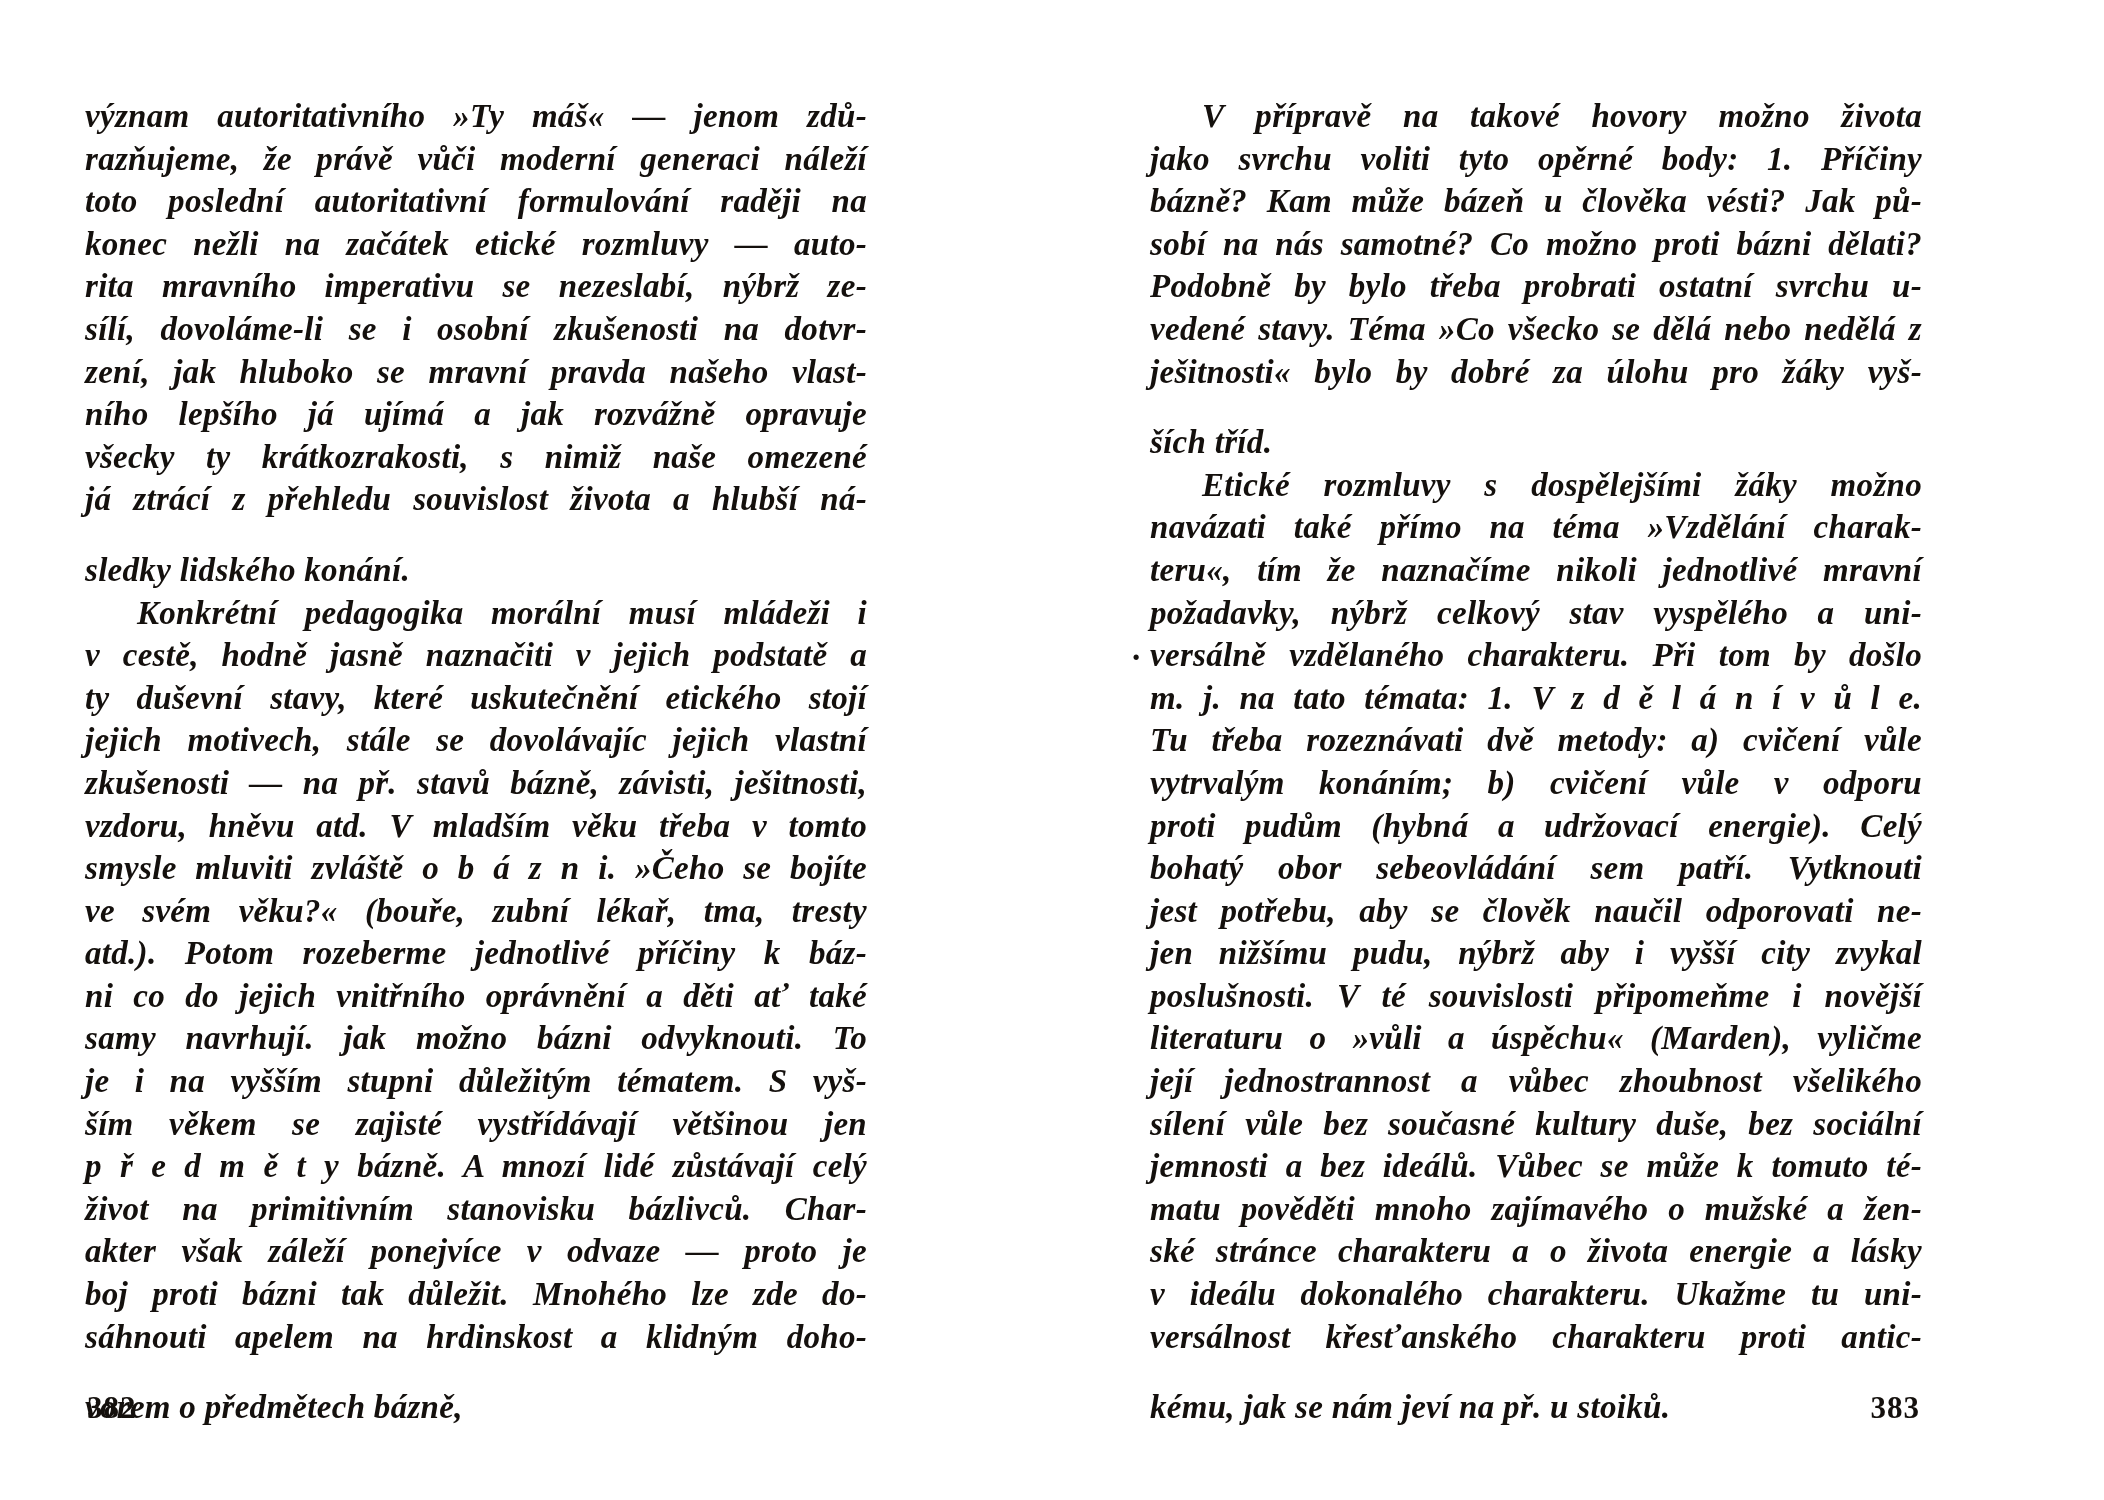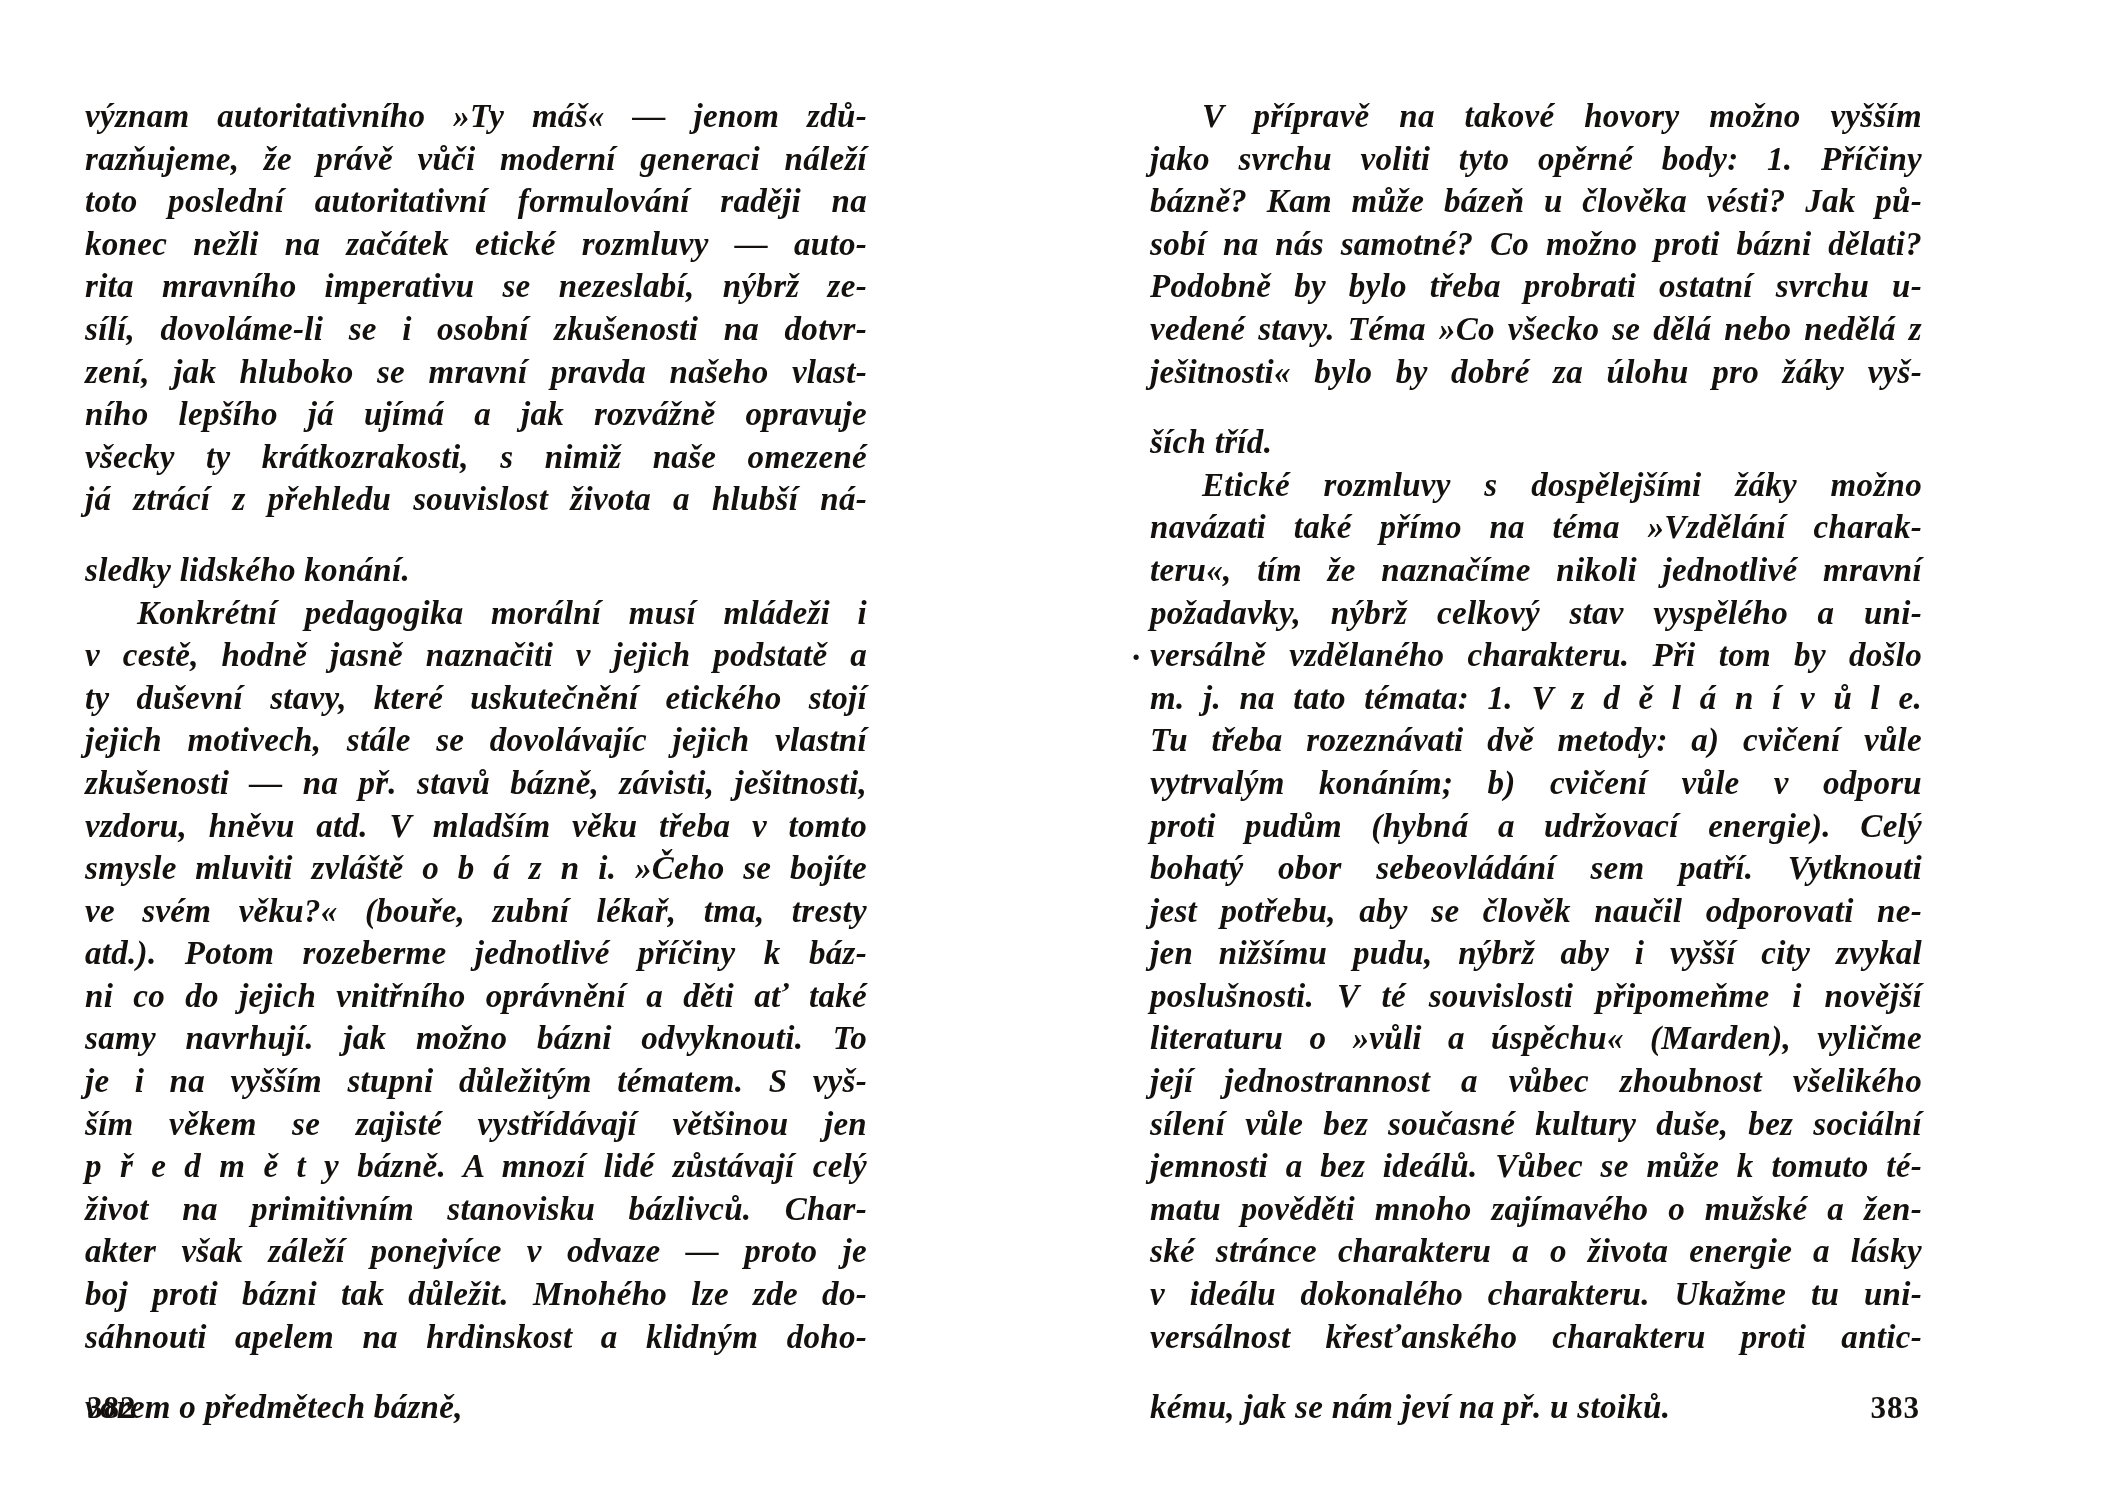--- a/index.html
+++ b/index.html
@@ -100,21 +100,21 @@
         <div class="line">boj proti bázni tak důležit. Mnohého lze zde do-</div>
         <div class="line">sáhnouti apelem na hrdinskost a klidným doho-</div>
         <div class="line para-end">vorem o předmětech bázně,</div>
       </div>
     <div class="pagenum pn-left">382</div>
   </section>
 
   <section class="page right" id="page-1">
     <span class="stray-mark">.</span>
     <div class="column">
-        <div class="line indent">V přípravě na takové hovory možno vyšším</div>
+        <div class="line indent">V přípravě na takové hovory možno života</div>
         <div class="line">jako svrchu voliti tyto opěrné body: 1. Příčiny</div>
         <div class="line">bázně? Kam může bázeň u člověka vésti? Jak pů-</div>
         <div class="line">sobí na nás samotné? Co možno proti bázni dělati?</div>
         <div class="line">Podobně by bylo třeba probrati ostatní svrchu u-</div>
         <div class="line">vedené stavy. Téma »Co všecko se dělá nebo nedělá z</div>
         <div class="line">ješitnosti« bylo by dobré za úlohu pro žáky vyš-</div>
         <div class="line para-end">ších tříd.</div>
         <div class="line indent">Etické rozmluvy s dospělejšími žáky možno</div>
         <div class="line">navázati také přímo na téma »Vzdělání charak-</div>
         <div class="line">teru«, tím že naznačíme nikoli jednotlivé mravní</div>

